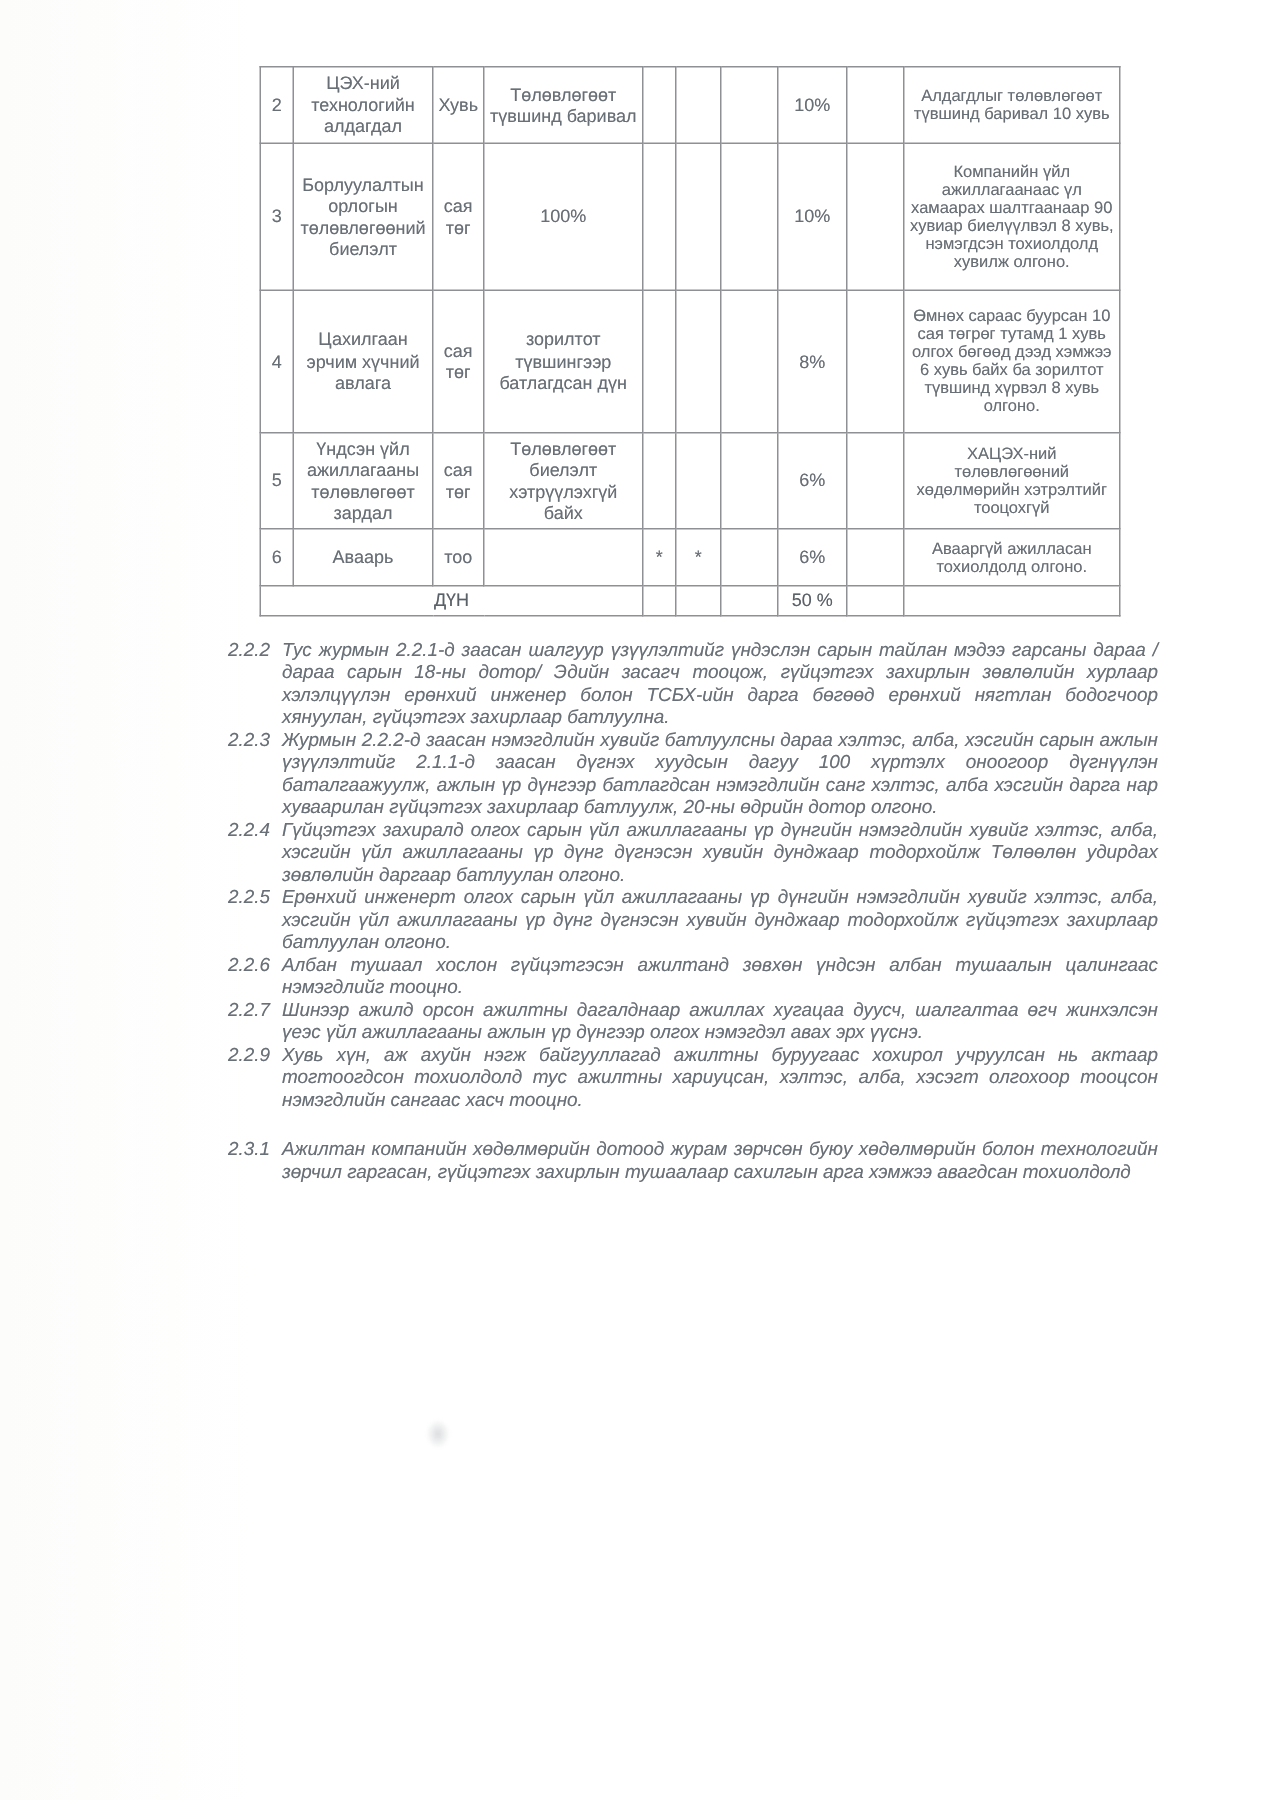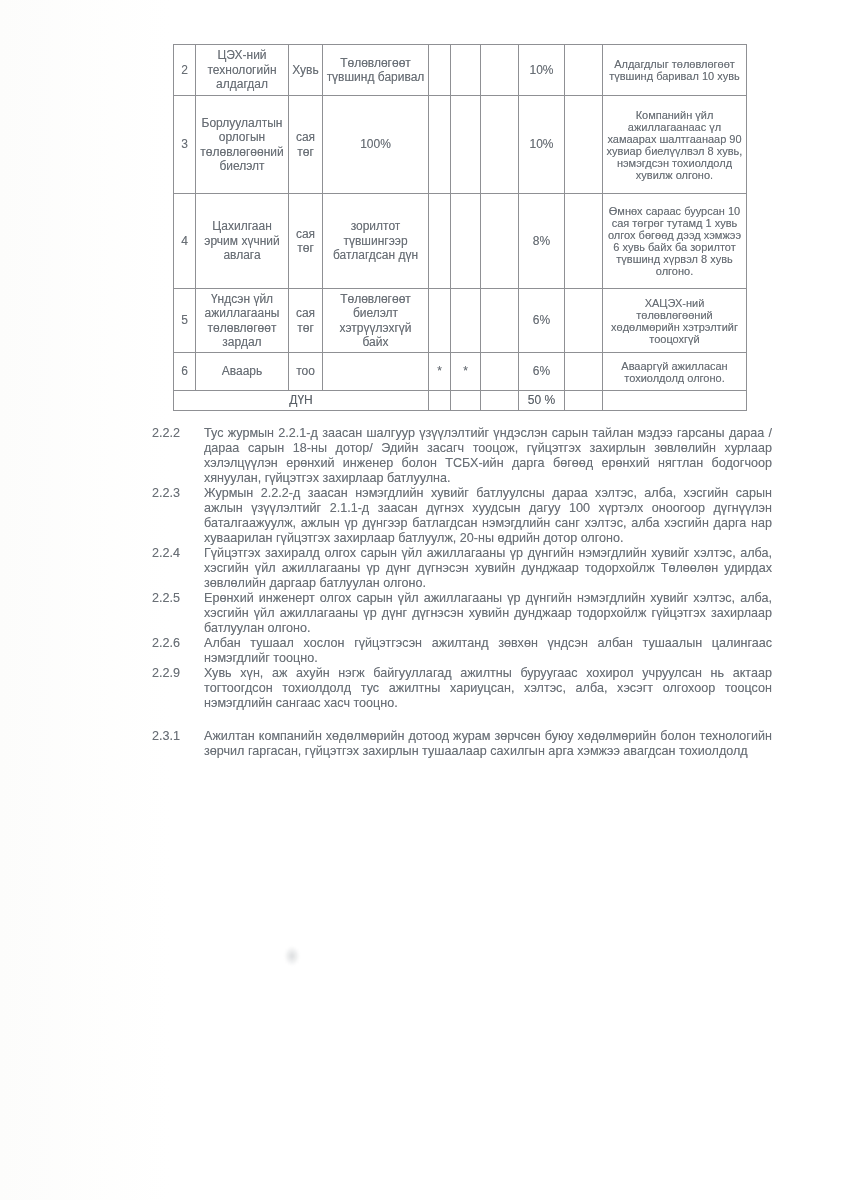--- a/index.html
+++ b/index.html
@@ -31,23 +31,23 @@
   #table-body tr:nth-child(5) .c-ind { padding-left:3px; }
   .c-note { font-size:11px; line-height:12px; }
   .total-row { height:20px; }
   .total-row td { font-weight:normal; color:#5b6168; }
   
   .clauses {
     position:absolute; left:147px; top:426px; width:625px;
     font-size:12.6px; line-height:15px;
     text-shadow:0 0 0.4px rgba(106,112,119,.5);
   }
-  .clause { display:flex; align-items:flex-start; }
+  .clause { display:flex; align-items:flex-start;font-style:italic; }
   .cnum { flex:none; width:33px; text-align:right; white-space:nowrap; }
-  .ctext { flex:1; margin-left:24px; text-align:justify; }
+  .ctext { flex:1; margin-left:8px; text-align:justify; }
   .sec-heading { display:flex; margin-top:17px; font-weight:bold; color:#5b6169; }
   .sub-clause { margin-top:18px; }
   
   .smudge {
     position:absolute; left:284px; top:946px; width:16px; height:20px;
     background:radial-gradient(ellipse at center, rgba(158,163,168,.38) 0%, rgba(158,163,168,0) 70%);
     filter:blur(1px);
   }
 </style>
 </head>
@@ -159,20 +159,24 @@
     </div>
         <div class="clause">
       <div class="cnum">2.2.5</div>
       <div class="ctext">Ерөнхий инженерт олгох сарын үйл ажиллагааны үр дүнгийн нэмэгдлийн хувийг хэлтэс, алба, хэсгийн үйл ажиллагааны үр дүнг дүгнэсэн хувийн дунджаар тодорхойлж гүйцэтгэх захирлаар батлуулан олгоно.</div>
     </div>
         <div class="clause">
       <div class="cnum">2.2.6</div>
       <div class="ctext">Албан тушаал хослон гүйцэтгэсэн ажилтанд зөвхөн үндсэн албан тушаалын цалингаас нэмэгдлийг тооцно.</div>
     </div>
         <div class="clause">
+      <div class="cnum">2.2.7</div>
+      <div class="ctext">Шинээр ажилд орсон ажилтны дагалднаар ажиллах хугацаа дуусч, шалгалтаа өгч жинхэлсэн үеэс үйл ажиллагааны ажлын үр дүнгээр олгох нэмэгдэл авах эрх үүснэ.</div>
+    </div>
+        <div class="clause">
       <div class="cnum">2.2.9</div>
       <div class="ctext">Хувь хүн, аж ахуйн нэгж байгууллагад ажилтны буруугаас хохирол учруулсан нь актаар тогтоогдсон тохиолдолд тус ажилтны хариуцсан, хэлтэс, алба, хэсэгт олгохоор тооцсон нэмэгдлийн сангаас хасч тооцно.</div>
     </div>
       </div>
 
 
     <div class="clause sub-clause">
       <div class="cnum">2.3.1</div>
       <div class="ctext">Ажилтан компанийн хөдөлмөрийн дотоод журам зөрчсөн буюу хөдөлмөрийн болон технологийн зөрчил гаргасан, гүйцэтгэх захирлын тушаалаар сахилгын арга хэмжээ авагдсан тохиолдолд</div>
     </div>

